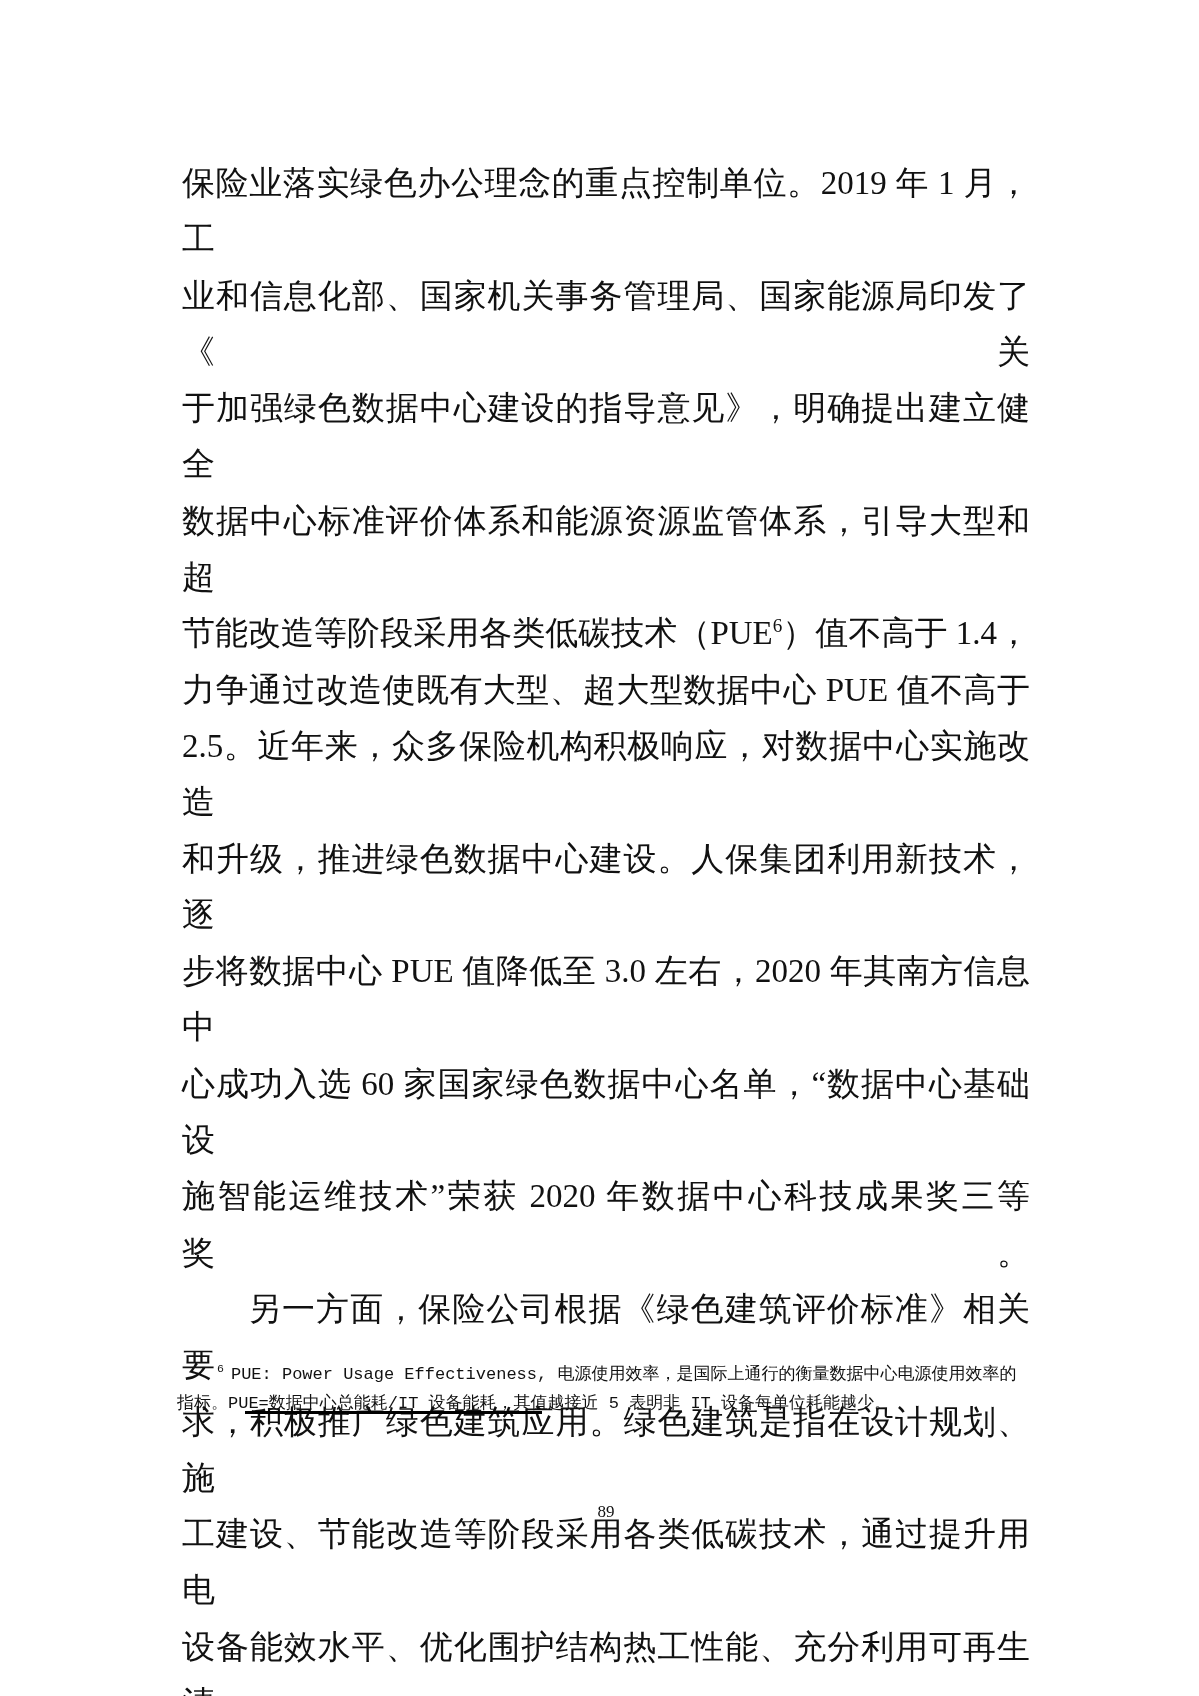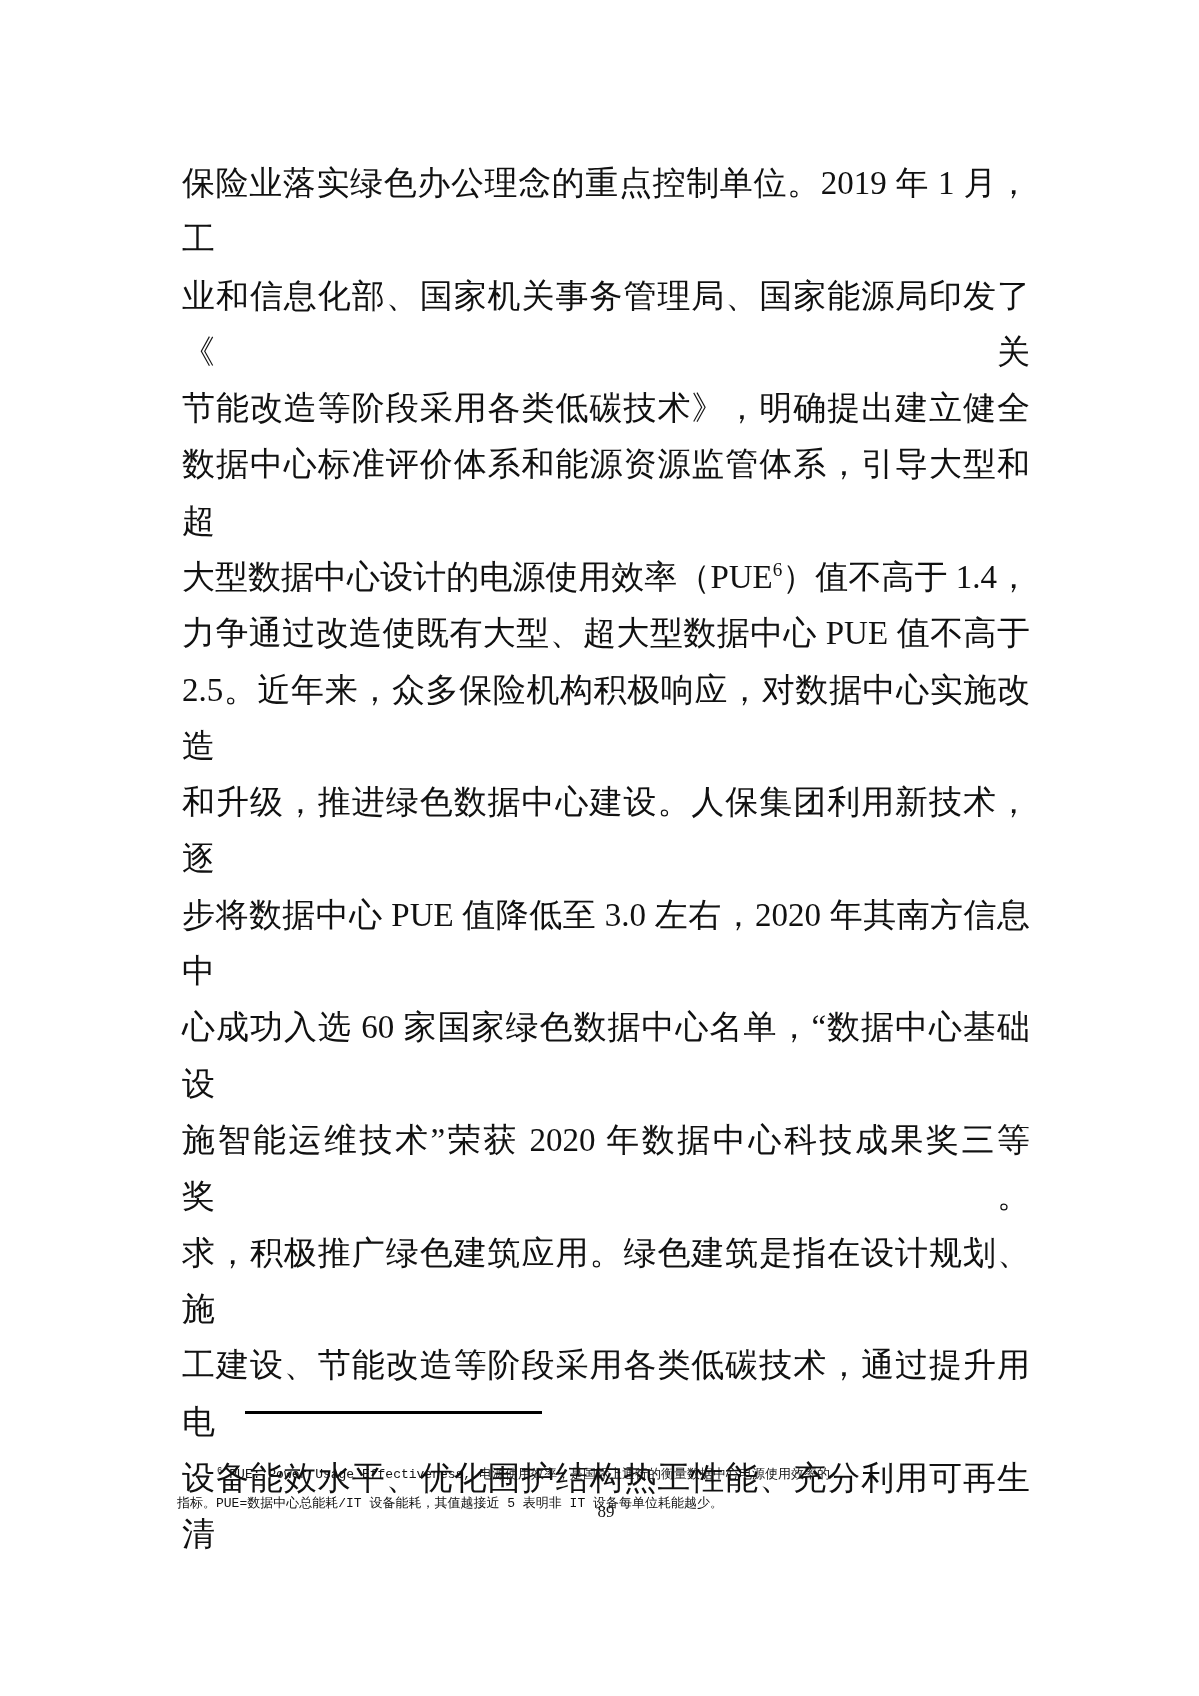--- a/index.html
+++ b/index.html
@@ -42,24 +42,24 @@
     position: absolute;
     left: 245px;
     top: 1411px;
     width: 297px;
     height: 3px;
     background: #000000;
   }
   .footnote {
     position: absolute;
     left: 177px;
-    top: 1460px;
+    top: 1360px;
     width: 862px;
     font-family: "Liberation Mono", "DejaVu Sans Mono", monospace;
-    font-size: 13px;
+    font-size: 17px;
     line-height: 29px;
     color: #111111;
   }
   .fn-line { text-align: left; }
   .fn-line.first { text-indent: 40px; }
   .fn-marker {
     font-size: 0.68em;
     vertical-align: super;
     line-height: 0;
     margin-right: 7px;
@@ -77,32 +77,33 @@
   }
 </style>
 </head>
 <body>
 
 <div class="page">
 
   <div class="content">
     <div class="line">保险业落实绿色办公理念的重点控制单位。2019 年 1 月，工</div>
     <div class="line">业和信息化部、国家机关事务管理局、国家能源局印发了《关</div>
-    <div class="line">节能改造等阶段采用各类低碳技术》，明确提出建立健全</div>
+    <div class="line">于加强绿色数据中心建设的指导意见》，明确提出建立健全</div>
     <div class="line">数据中心标准评价体系和能源资源监管体系，引导大型和超</div>
 
-    <div class="line"><span>大型数据中心设计的电源使用效率（PUE</span><sup class="body-sup">6</sup><span>）值不高于 1.4，</span></div>
+    <div class="line"><span>节能改造等阶段采用各类低碳技术（PUE</span><sup class="body-sup">6</sup><span>）值不高于 1.4，</span></div>
 
     <div class="line">力争通过改造使既有大型、超大型数据中心 PUE 值不高于</div>
     <div class="line">2.5。近年来，众多保险机构积极响应，对数据中心实施改造</div>
     <div class="line">和升级，推进绿色数据中心建设。人保集团利用新技术，逐</div>
     <div class="line">步将数据中心 PUE 值降低至 3.0 左右，2020 年其南方信息中</div>
     <div class="line">心成功入选 60 家国家绿色数据中心名单，“数据中心基础设</div>
     <div class="line">施智能运维技术”荣获 2020 年数据中心科技成果奖三等奖。</div>
 
+    <div class="line indent">另一方面，保险公司根据《绿色建筑评价标准》相关要</div>
     <div class="line">求，积极推广绿色建筑应用。绿色建筑是指在设计规划、施</div>
     <div class="line">工建设、节能改造等阶段采用各类低碳技术，通过提升用电</div>
     <div class="line">设备能效水平、优化围护结构热工性能、充分利用可再生清</div>
 
   </div>
 
   <div class="footnote-sep"></div>
 
   <div class="footnote">
     <div class="fn-line first"><sup class="fn-marker">6</sup><span>PUE: Power Usage Effectiveness, 电源使用效率，是国际上通行的衡量数据中心电源使用效率的</span></div>

